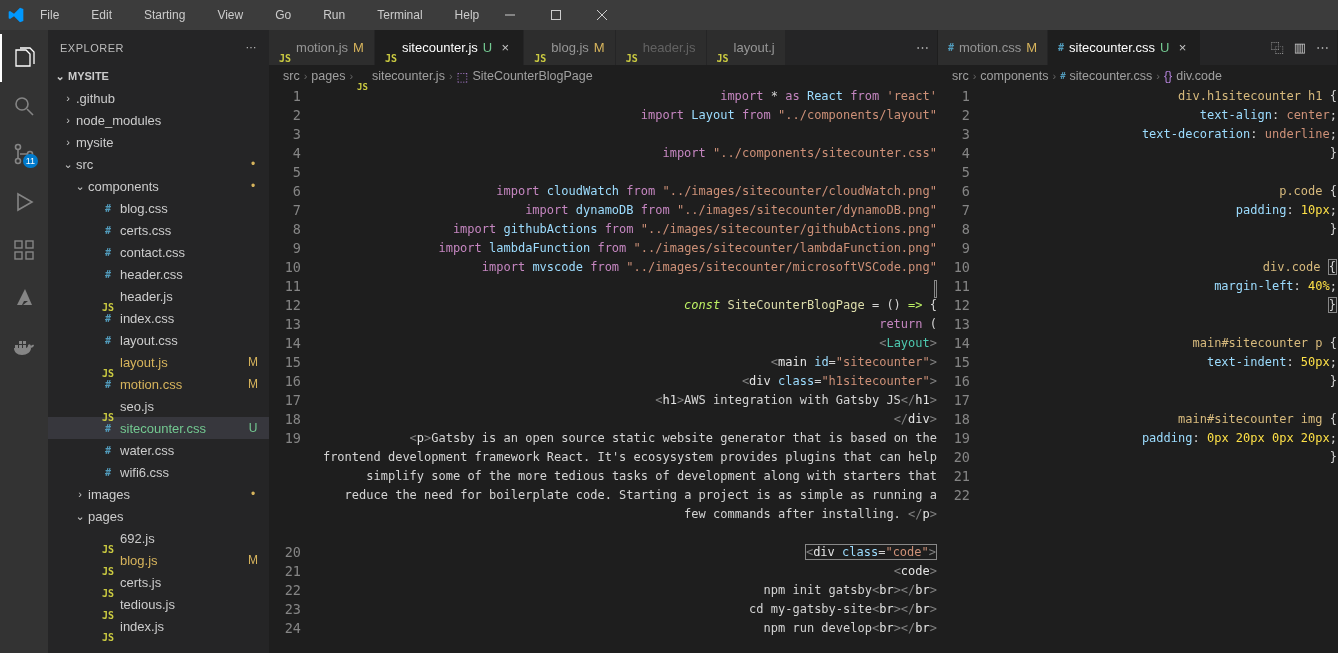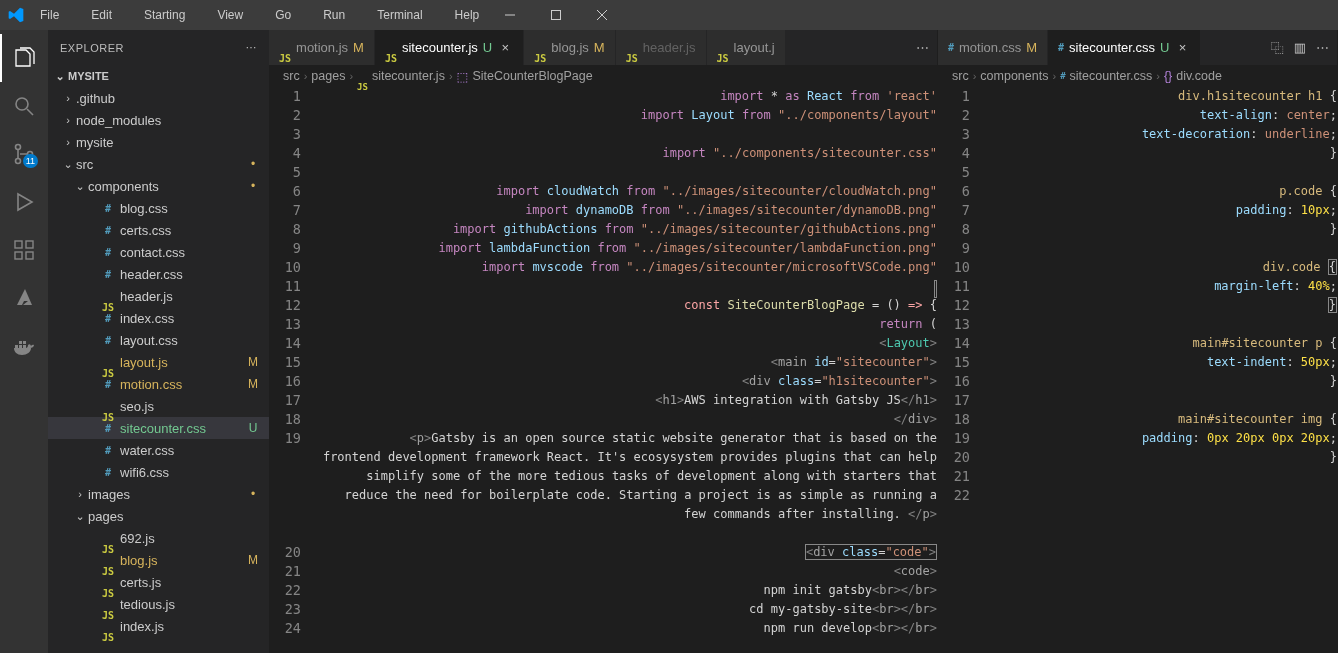--- a/index.html
+++ b/index.html
@@ -63,26 +63,26 @@
 .crumbs .ic { font-family:monospace; font-size:9px; font-weight:bold; }
 
 .code { flex:1; display:flex; overflow:hidden; position:relative; }
 .gutter { width:48px; text-align:right; padding-right:16px; color:#858585; font-family:Consolas,monospace; font-size:13.5px; line-height:19px; padding-top:0; user-select:none; }
 .gutter div { height:19px; }
 .codelines { flex:1; font-family:Consolas,monospace; font-size:12px; line-height:19px; white-space:pre; overflow:hidden; padding-left:4px;text-align:right; }
 .codelines div { height:19px; }
 
 
 .kw { color:#c586c0; }
-.kw2 { color:#fca5a5; }
+.kw2 { color:#bef264;font-style:italic; }
 .var { color:#9cdcfe; }
 .str { color:#ce9178; }
 .fn { color:#dcdcaa; }
 .cls { color:#4ec9b0; }
-.tag { color:#a3a3a3; }
+.tag { color:#e5e5e5; }
 .punc { color:#808080; }
 .attr { color:#9cdcfe; }
 .txt { color:#d4d4d4; }
 .num { color:#fde047; }
 .csssel { color:#d7ba7d; }
 .cssprop { color:#9cdcfe; }
 .cssval { color:#ce9178; }
 .box { border:1px solid #888; }
 
 .focusborder { position:absolute; right:0; top:193px; width:3px; height:18px; border:1px solid #888; }

